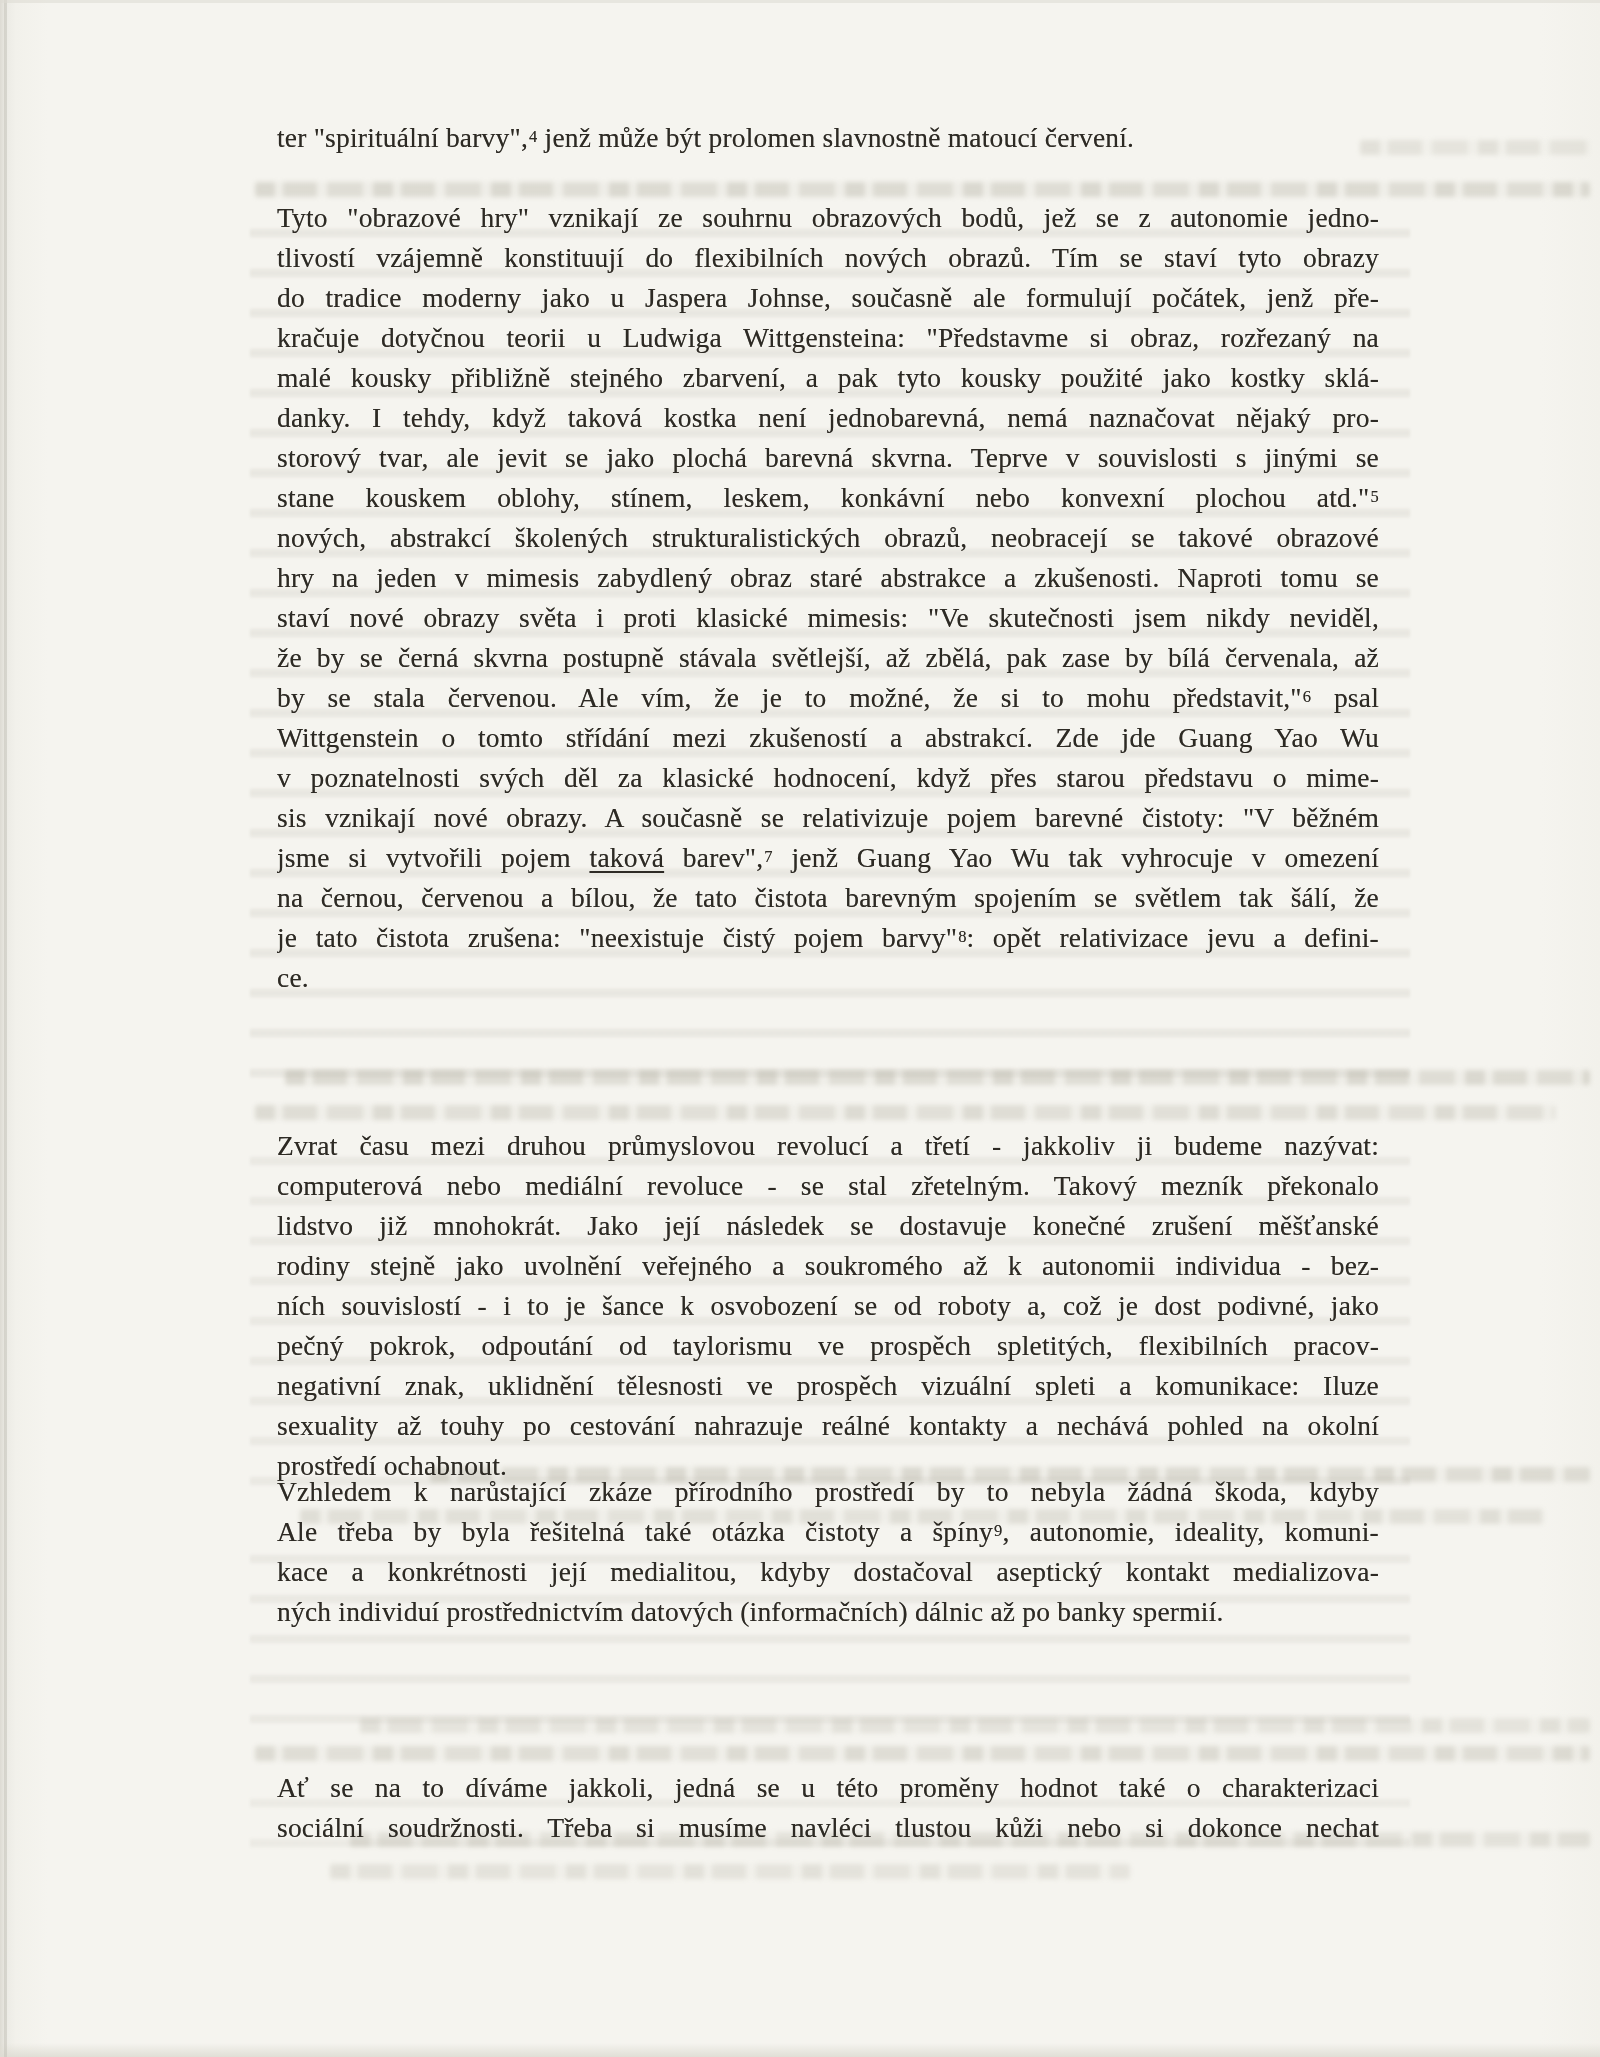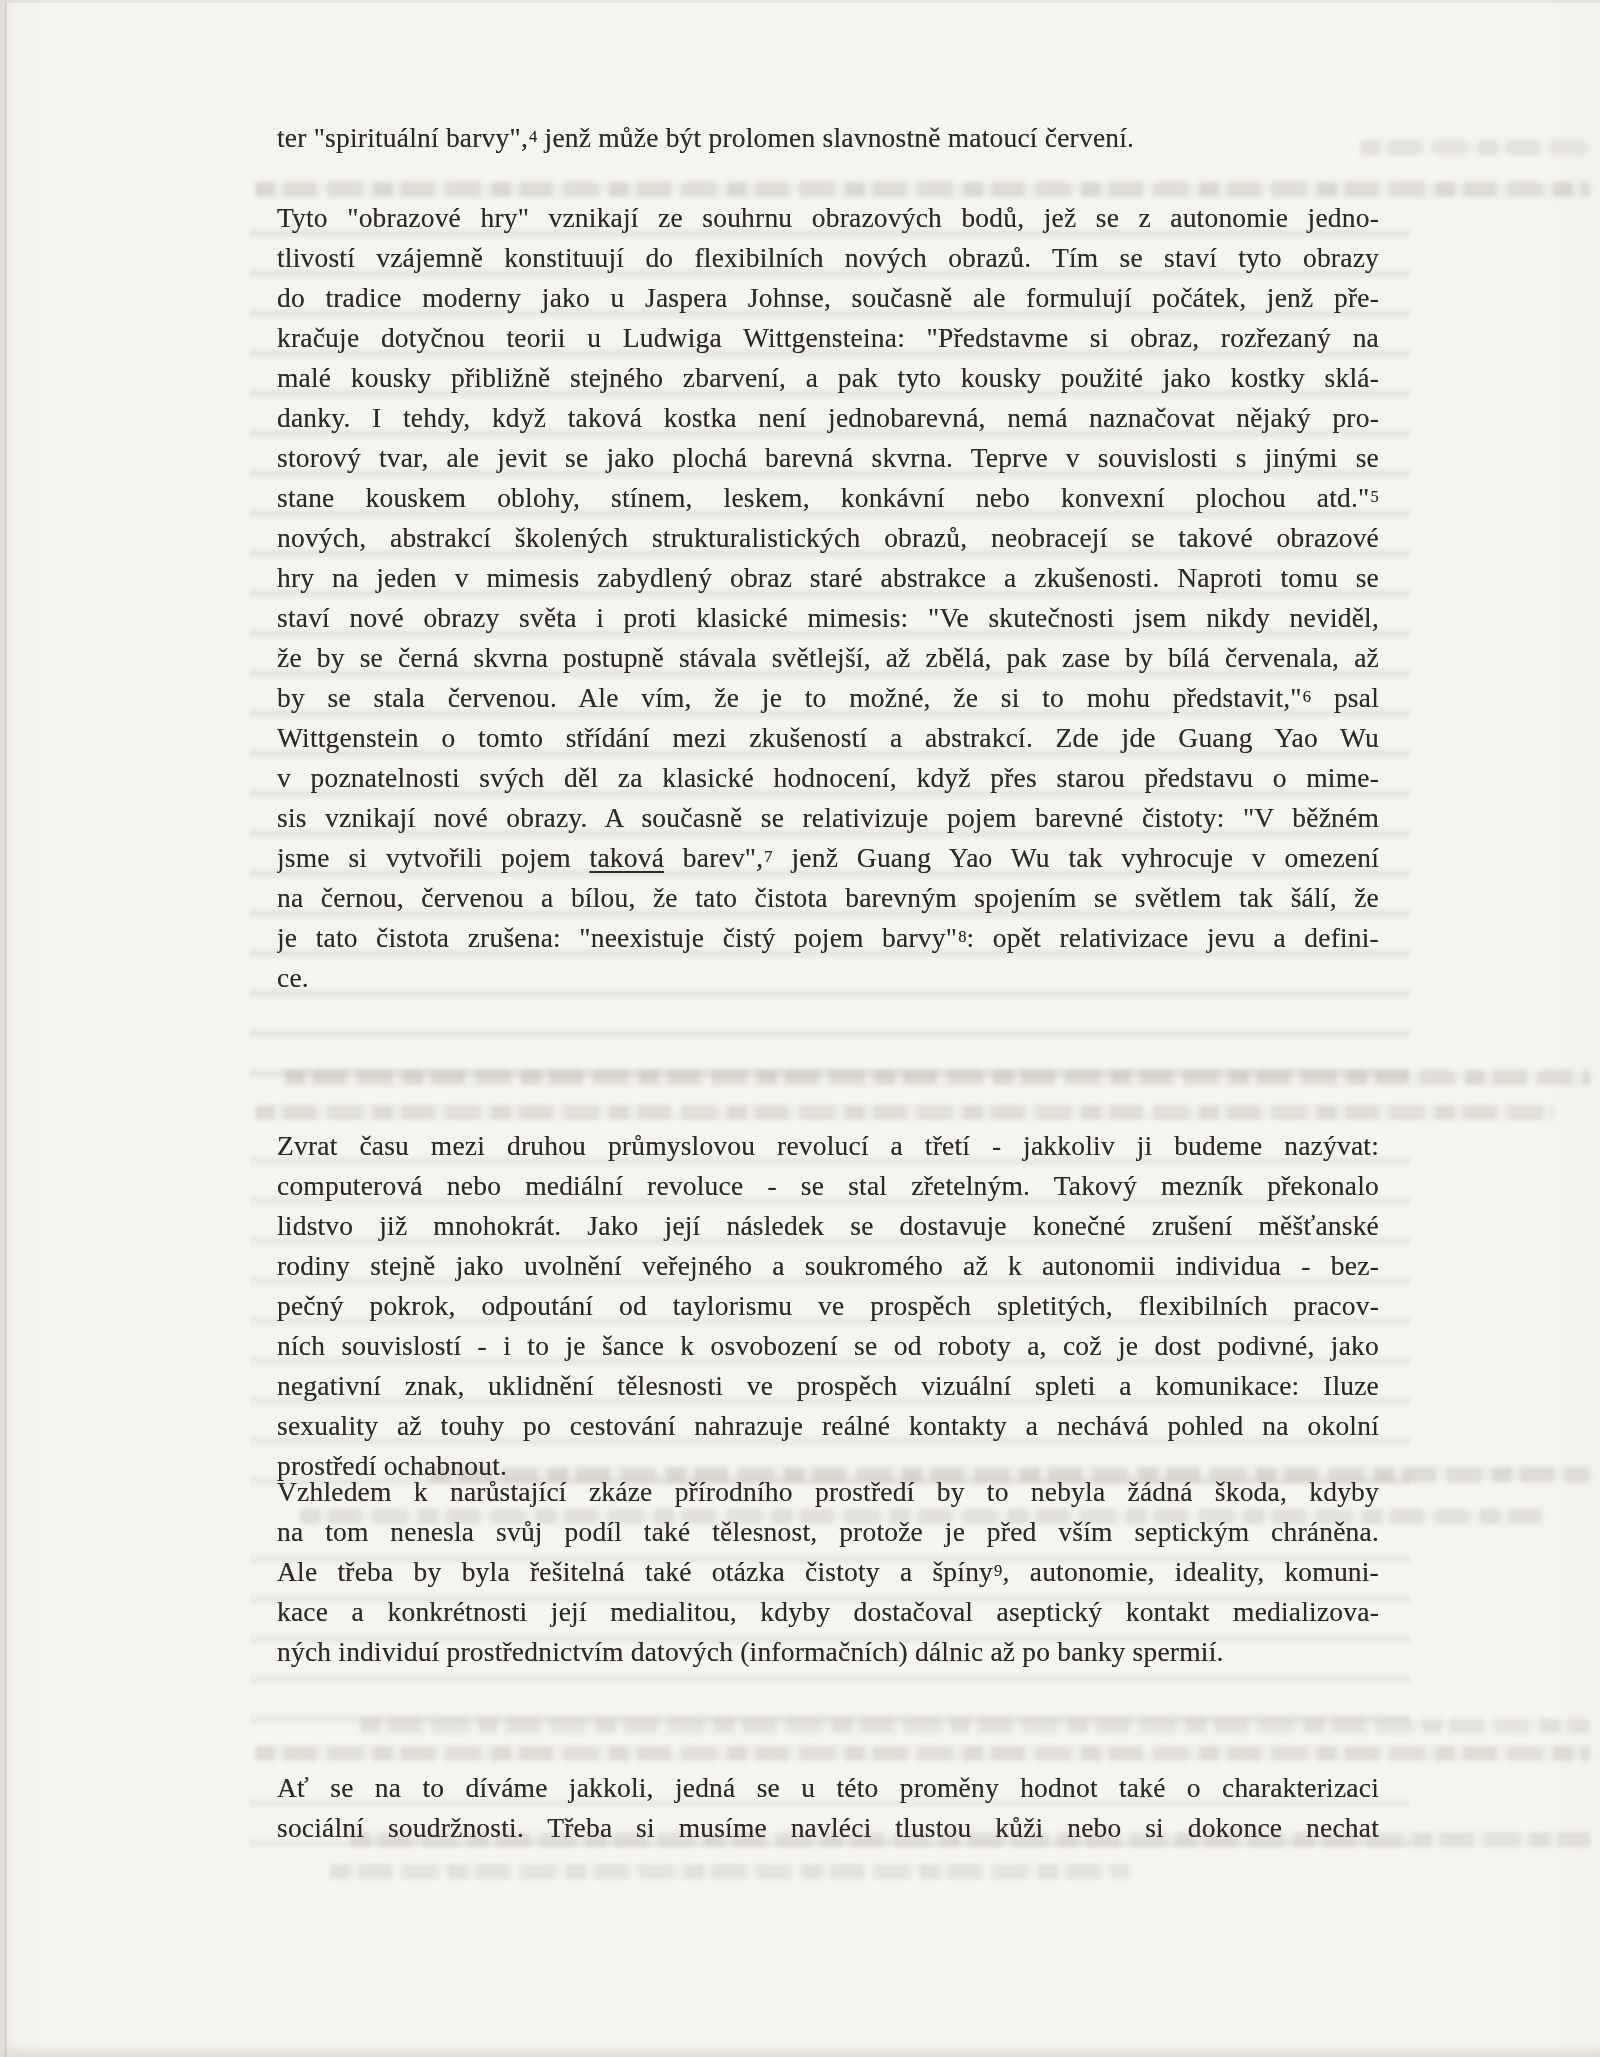--- a/index.html
+++ b/index.html
@@ -104,29 +104,28 @@
         <div class="line">jsme si vytvořili pojem <u>taková</u> barev",<sup>7</sup> jenž Guang Yao Wu tak vyhrocuje v omezení</div>
         <div class="line">na černou, červenou a bílou, že tato čistota barevným spojením se světlem tak šálí, že</div>
         <div class="line">je tato čistota zrušena: "neexistuje čistý pojem barvy"<sup>8</sup>: opět relativizace jevu a defini-</div>
         <div class="line last">ce.</div>
       </section>
     <section class="para" style="top: 1126px;">
         <div class="line">Zvrat času mezi druhou průmyslovou revolucí a třetí - jakkoliv ji budeme nazývat:</div>
         <div class="line">computerová nebo mediální revoluce - se stal zřetelným. Takový mezník překonalo</div>
         <div class="line">lidstvo již mnohokrát. Jako její následek se dostavuje konečné zrušení měšťanské</div>
         <div class="line">rodiny stejně jako uvolnění veřejného a soukromého až k autonomii individua - bez-</div>
+        <div class="line">ních souvislostí - i to je šance k osvobození se od roboty a, což je dost podivné, jako</div>
         <div class="line">pečný pokrok, odpoutání od taylorismu ve prospěch spletitých, flexibilních pracov-</div>
-        <div class="line">ních souvislostí - i to je šance k osvobození se od roboty a, což je dost podivné, jako</div>
         <div class="line">negativní znak, uklidnění tělesnosti ve prospěch vizuální spleti a komunikace: Iluze</div>
         <div class="line">sexuality až touhy po cestování nahrazuje reálné kontakty a nechává pohled na okolní</div>
         <div class="line last">prostředí ochabnout.</div>
       </section>
     <section class="para" style="top: 1472px;">
         <div class="line">Vzhledem k narůstající zkáze přírodního prostředí by to nebyla žádná škoda, kdyby</div>
-        <div class="line">na tom nenesla svůj podíl také tělesnost, protože je před vším septickým chráněna.</div>
         <div class="line">Ale třeba by byla řešitelná také otázka čistoty a špíny<sup>9</sup>, autonomie, ideality, komuni-</div>
         <div class="line">kace a konkrétnosti její medialitou, kdyby dostačoval aseptický kontakt medializova-</div>
         <div class="line last">ných individuí prostřednictvím datových (informačních) dálnic až po banky spermií.</div>
       </section>
     <section class="para" style="top: 1768px;">
         <div class="line">Ať se na to díváme jakkoli, jedná se u této proměny hodnot také o charakterizaci</div>
         <div class="line">sociální soudržnosti. Třeba si musíme navléci tlustou kůži nebo si dokonce nechat</div>
       </section>
   </main>
 

